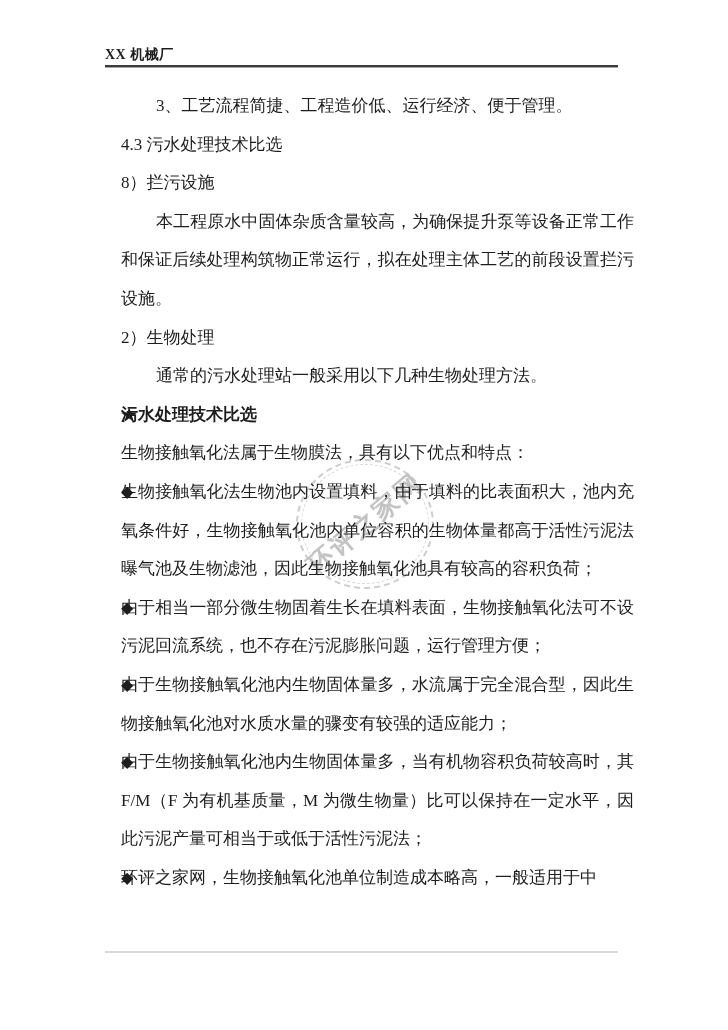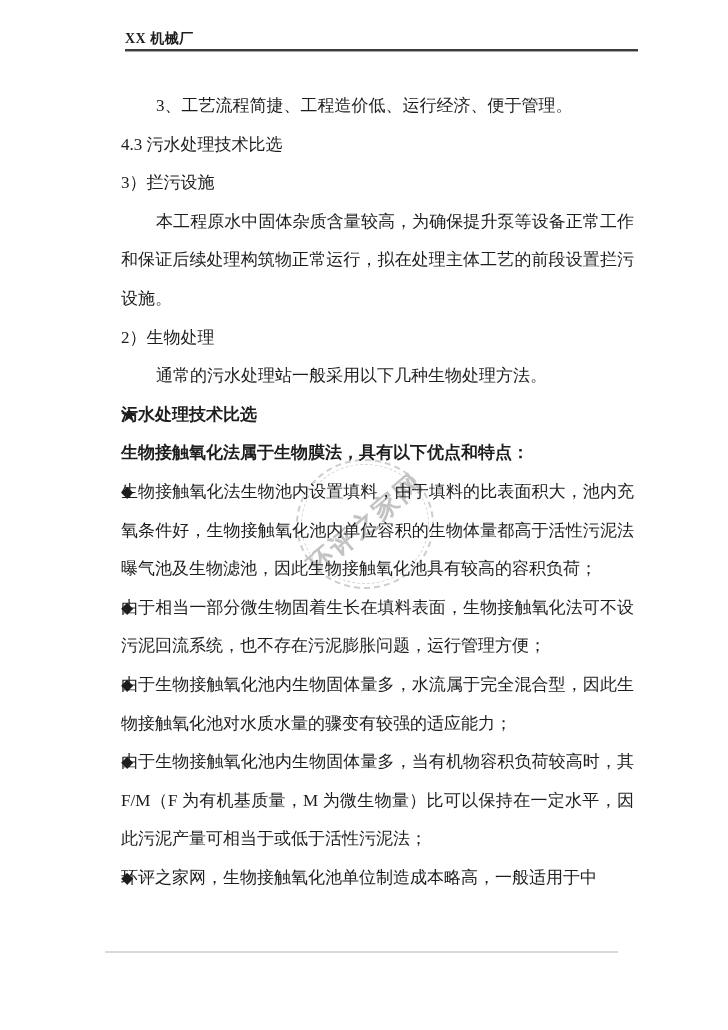--- a/index.html
+++ b/index.html
@@ -2,42 +2,42 @@
 <html><head>
 <meta charset="utf-8">
 <style>
   html,body { margin:0; padding:0; background:#ffffff; }
   .page {
     position:relative; width:728px; height:1030px; background:#ffffff;
     font-family:"Liberation Serif","DejaVu Serif",serif;
     color:#1d1d1d; overflow:hidden;
   }
   
-  .header { position:absolute; left:105px; top:30px; width:513px; z-index:2;margin-left:20px; }
+  .header { position:absolute; left:105px; top:46px; width:513px; z-index:2; }
   .header-title { font-size:14px; font-weight:bold; letter-spacing:0.5px; line-height:17px; }
   .header-rule { margin-top:2px; height:2px; background:#3c3c3c; border-bottom:1px solid #a6a6a6; }
   
   .watermark { position:absolute; left:296px; top:459px; width:138px; height:130px; z-index:0; }
   .wm-ring-outer { position:absolute; left:0; top:0; right:0; bottom:0; border:2px dashed #cdcdcd; border-radius:50%; }
   .wm-ring-inner { position:absolute; left:5px; top:5px; right:5px; bottom:5px; border:1px dashed #d6d6d6; border-radius:50%; }
   .wm-text {
     position:absolute; left:50%; top:50%;
     transform:translate(-50%,-50%) rotate(-40deg);
     font-size:26px; font-weight:bold; color:#c3c3c3;
     letter-spacing:2px; white-space:nowrap;
   }
   
   .content {
     position:absolute; left:105px; top:87px; width:513px; z-index:1;
     font-size:17px; line-height:38.6px; text-align:justify;margin-left:16px;
   }
   .content p { margin:0; padding:0; }
   .p-indent { text-indent:35px; }
   .p-head { font-weight:normal; }
-  .p-hang { margin-left:28px;font-weight:bold; }
+  .p-hang { margin-left:28px; }
   .p-star { position:relative; padding-left:32px; font-weight:bold; }
   .p-bullet { position:relative; padding-left:28px; }
   .marker { position:absolute; left:0; top:0; }
   .star-marker { font-size:18px; }
   .diamond-marker { font-size:16px; }
   
   .footer-rule { position:absolute; left:105px; top:951px; width:513px; height:2px; background:#d9d9d9; z-index:2; }
 </style>
 </head>
 <body>
@@ -51,21 +51,21 @@
 
   <div class="watermark">
     <div class="wm-ring-outer"></div>
     <div class="wm-ring-inner"></div>
     <div class="wm-text">环评之家网</div>
   </div>
 
   <div class="content">
     <p class="p-indent">3、工艺流程简捷、工程造价低、运行经济、便于管理。</p>
     <p class="p-head">4.3 污水处理技术比选</p>
-    <p class="p-head">3）拦污设施</p>
+    <p class="p-head">8）拦污设施</p>
     <p class="p-indent">本工程原水中固体杂质含量较高，为确保提升泵等设备正常工作和保证后续处理构筑物正常运行，拟在处理主体工艺的前段设置拦污设施。</p>
     <p class="p-head">2）生物处理</p>
     <p class="p-indent">通常的污水处理站一般采用以下几种生物处理方法。</p>
     <p class="p-star">
       <span class="marker star-marker">★</span>
       <span>污水处理技术比选</span>
     </p>
     <p class="p-hang">生物接触氧化法属于生物膜法，具有以下优点和特点：</p>
     <p class="p-bullet">
       <span class="marker diamond-marker">◆</span>

